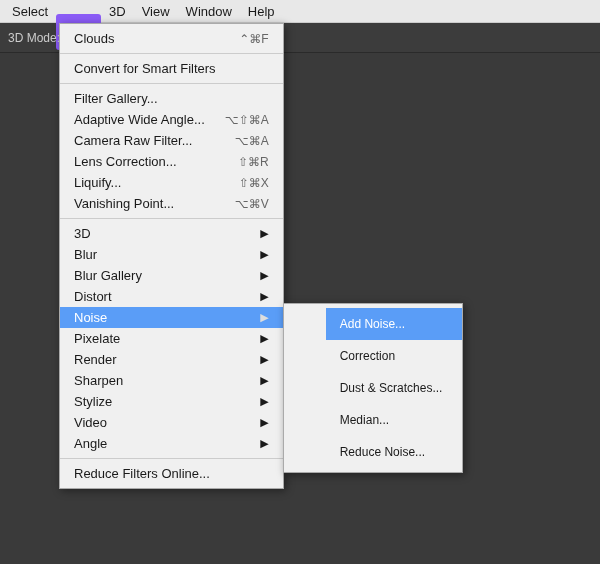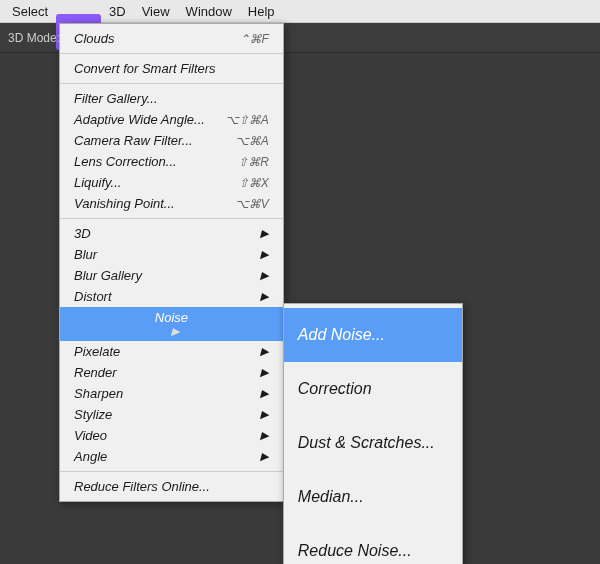--- a/index.html
+++ b/index.html
@@ -62,38 +62,36 @@
       color: #aaa;
       font-size: 14px;
     }
 
     .menu {
       background: #f0f0f0;
       border: 1px solid #aaa;
       box-shadow: 2px 2px 8px rgba(0,0,0,0.4);
       min-width: 220px;
       padding: 4px 0;
-      font-style: italic;
     }
 
     .menu-item {
       display: flex;
       align-items: center;
       justify-content: space-between;
       padding: 3px 14px;
       cursor: pointer;
       color: #1a1a1a;
       font-size: 13px;
       white-space: nowrap;
       position: relative;
     }
     .menu-item.highlighted {
       background: #5a9df7;
       color: white;
-      flex-direction: column;
     }
     .menu-item .shortcut {
       color: #666;
       font-size: 12px;
       margin-left: 20px;
     }
     .menu-item .arrow {
       margin-left: 8px;
       font-size: 11px;
     }
@@ -124,25 +122,26 @@
     
     .filter-menu-wrapper {
       position: absolute;
       top: 23px;
       left: 59px;
     }
 
     .submenu-item {
       display: flex;
       align-items: center;
-      padding: 18px 14px;
+      padding: 9px 14px;
       cursor: pointer;
       color: #1a1a1a;
-      font-size: 16px;
+      font-size: 12px;
       white-space: nowrap;
+      margin-left: 42px;
     }
     .submenu-item:hover, .submenu-item.active {
       background: #5a9df7;
       color: white;
     }
     .submenu-item.active {
       background: #5a9df7;
       color: white;
     }
   </style>

